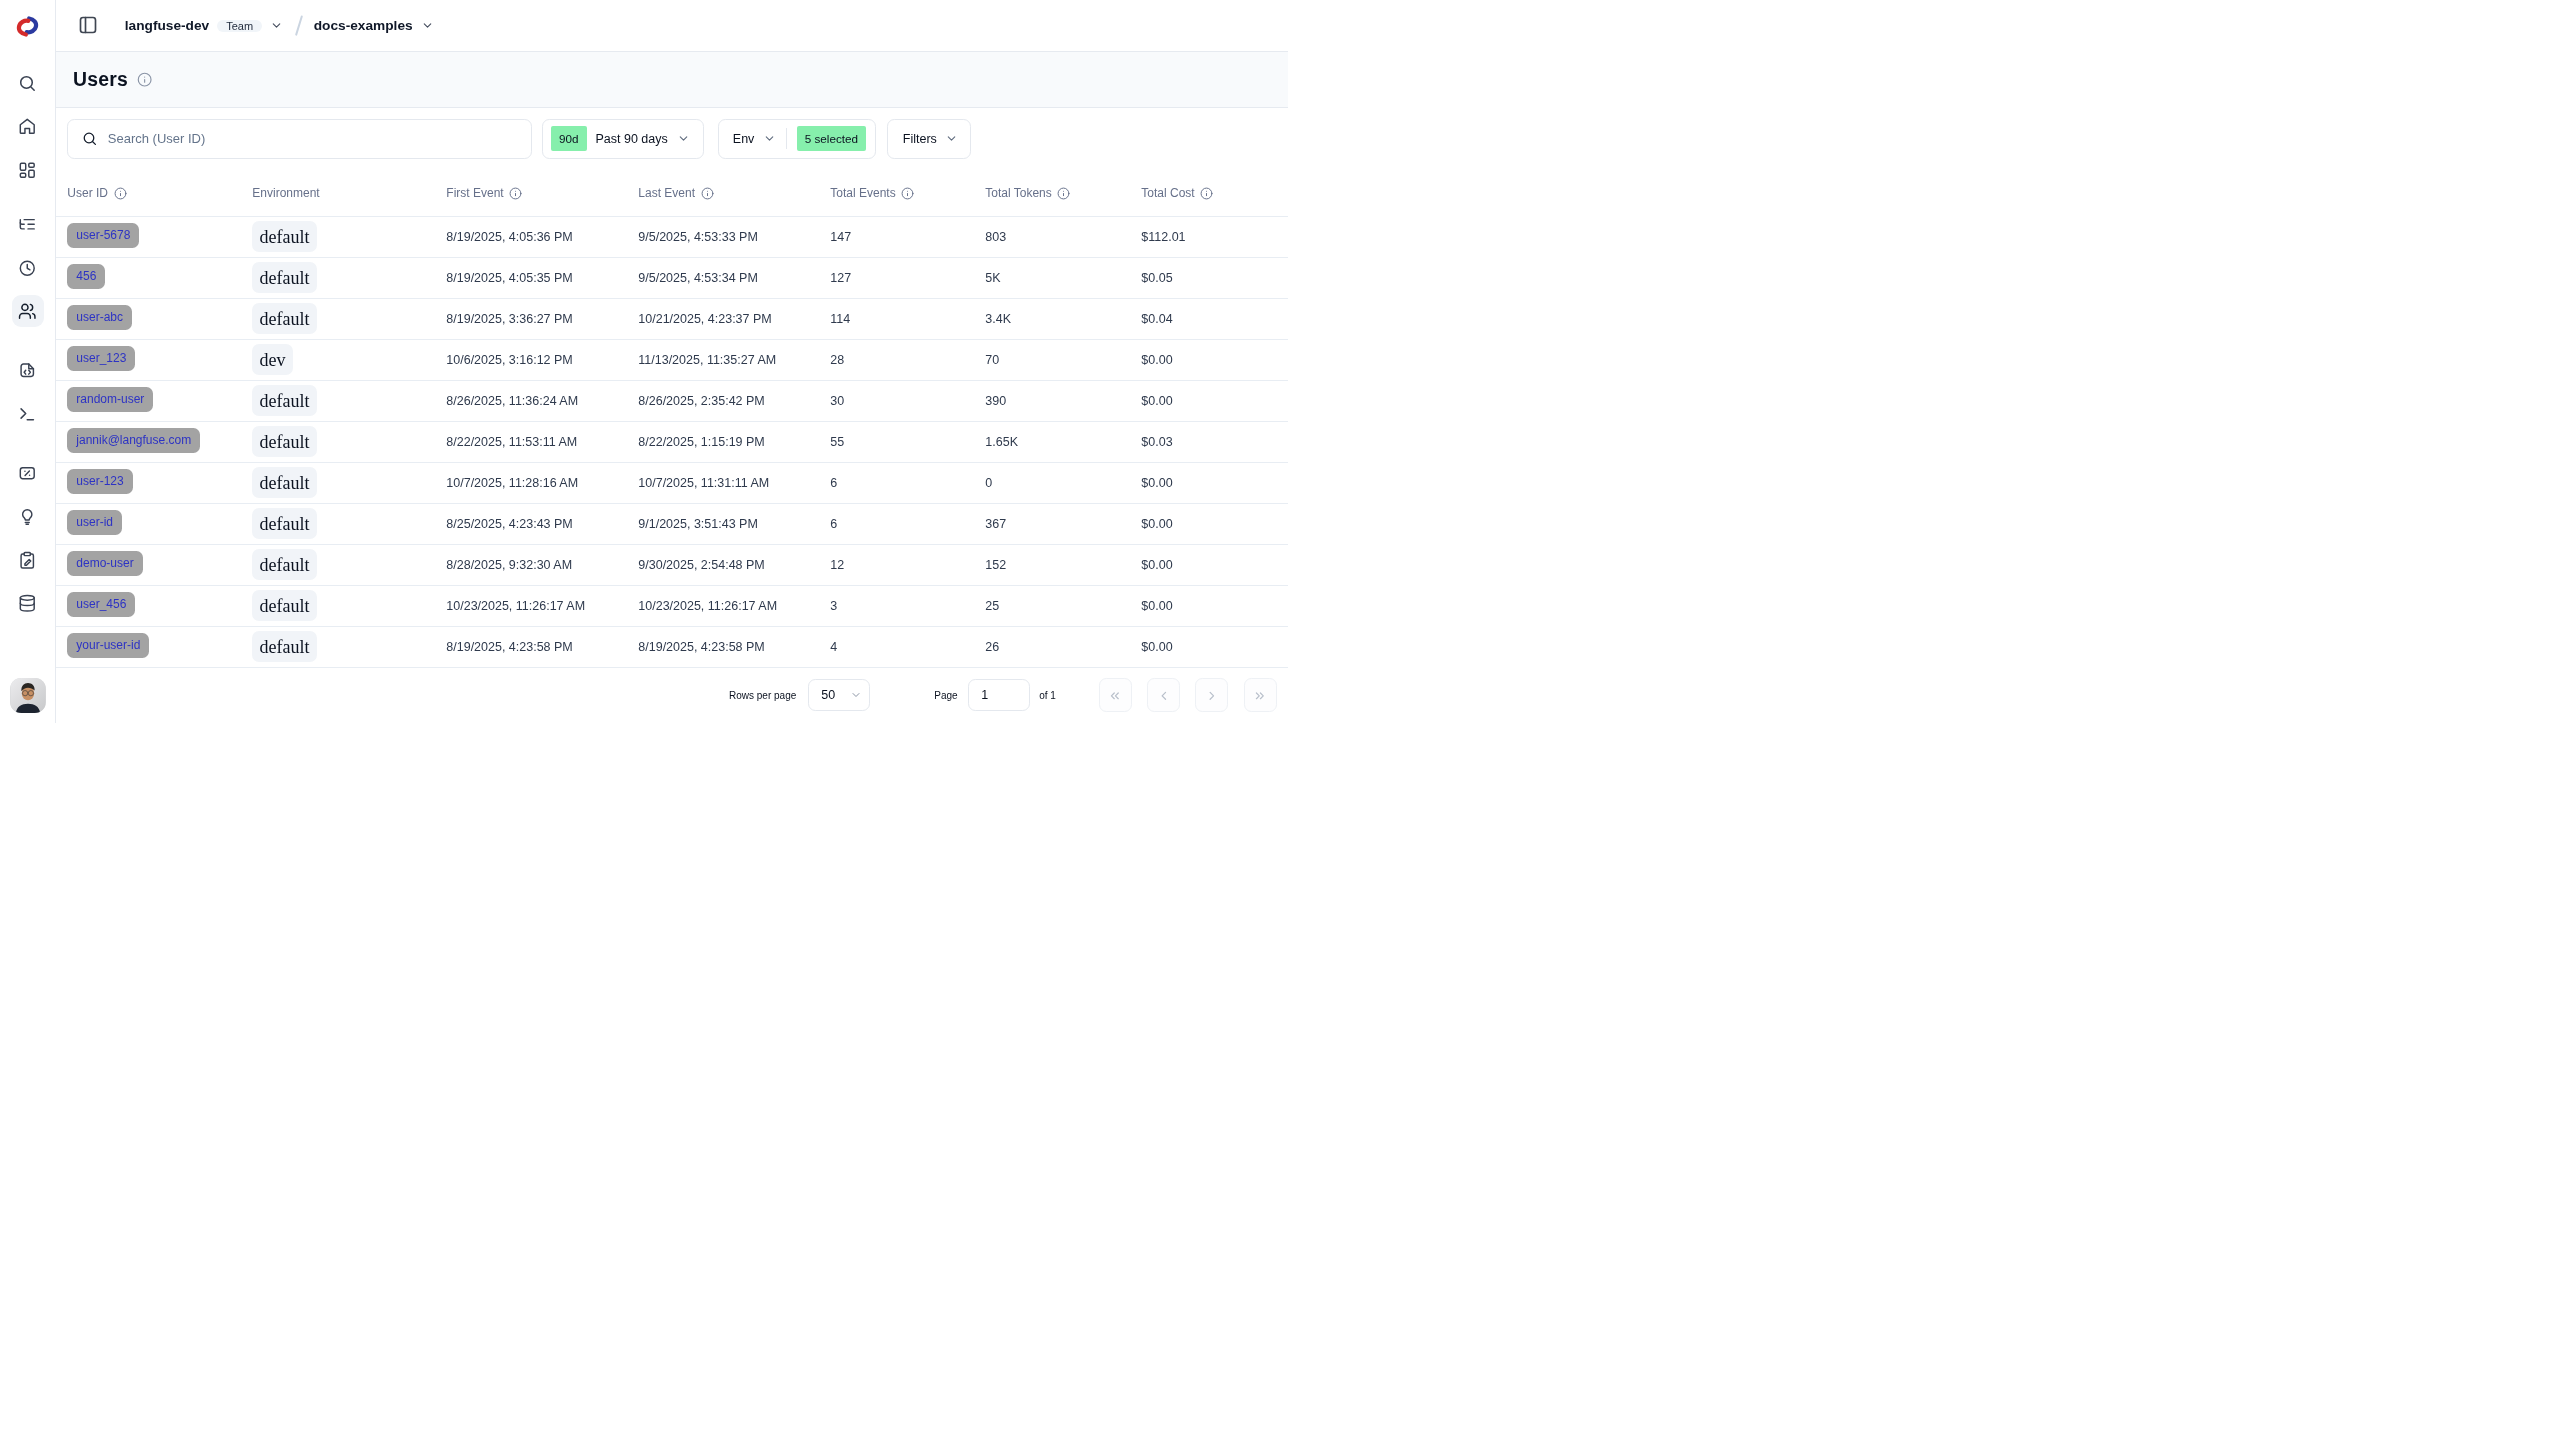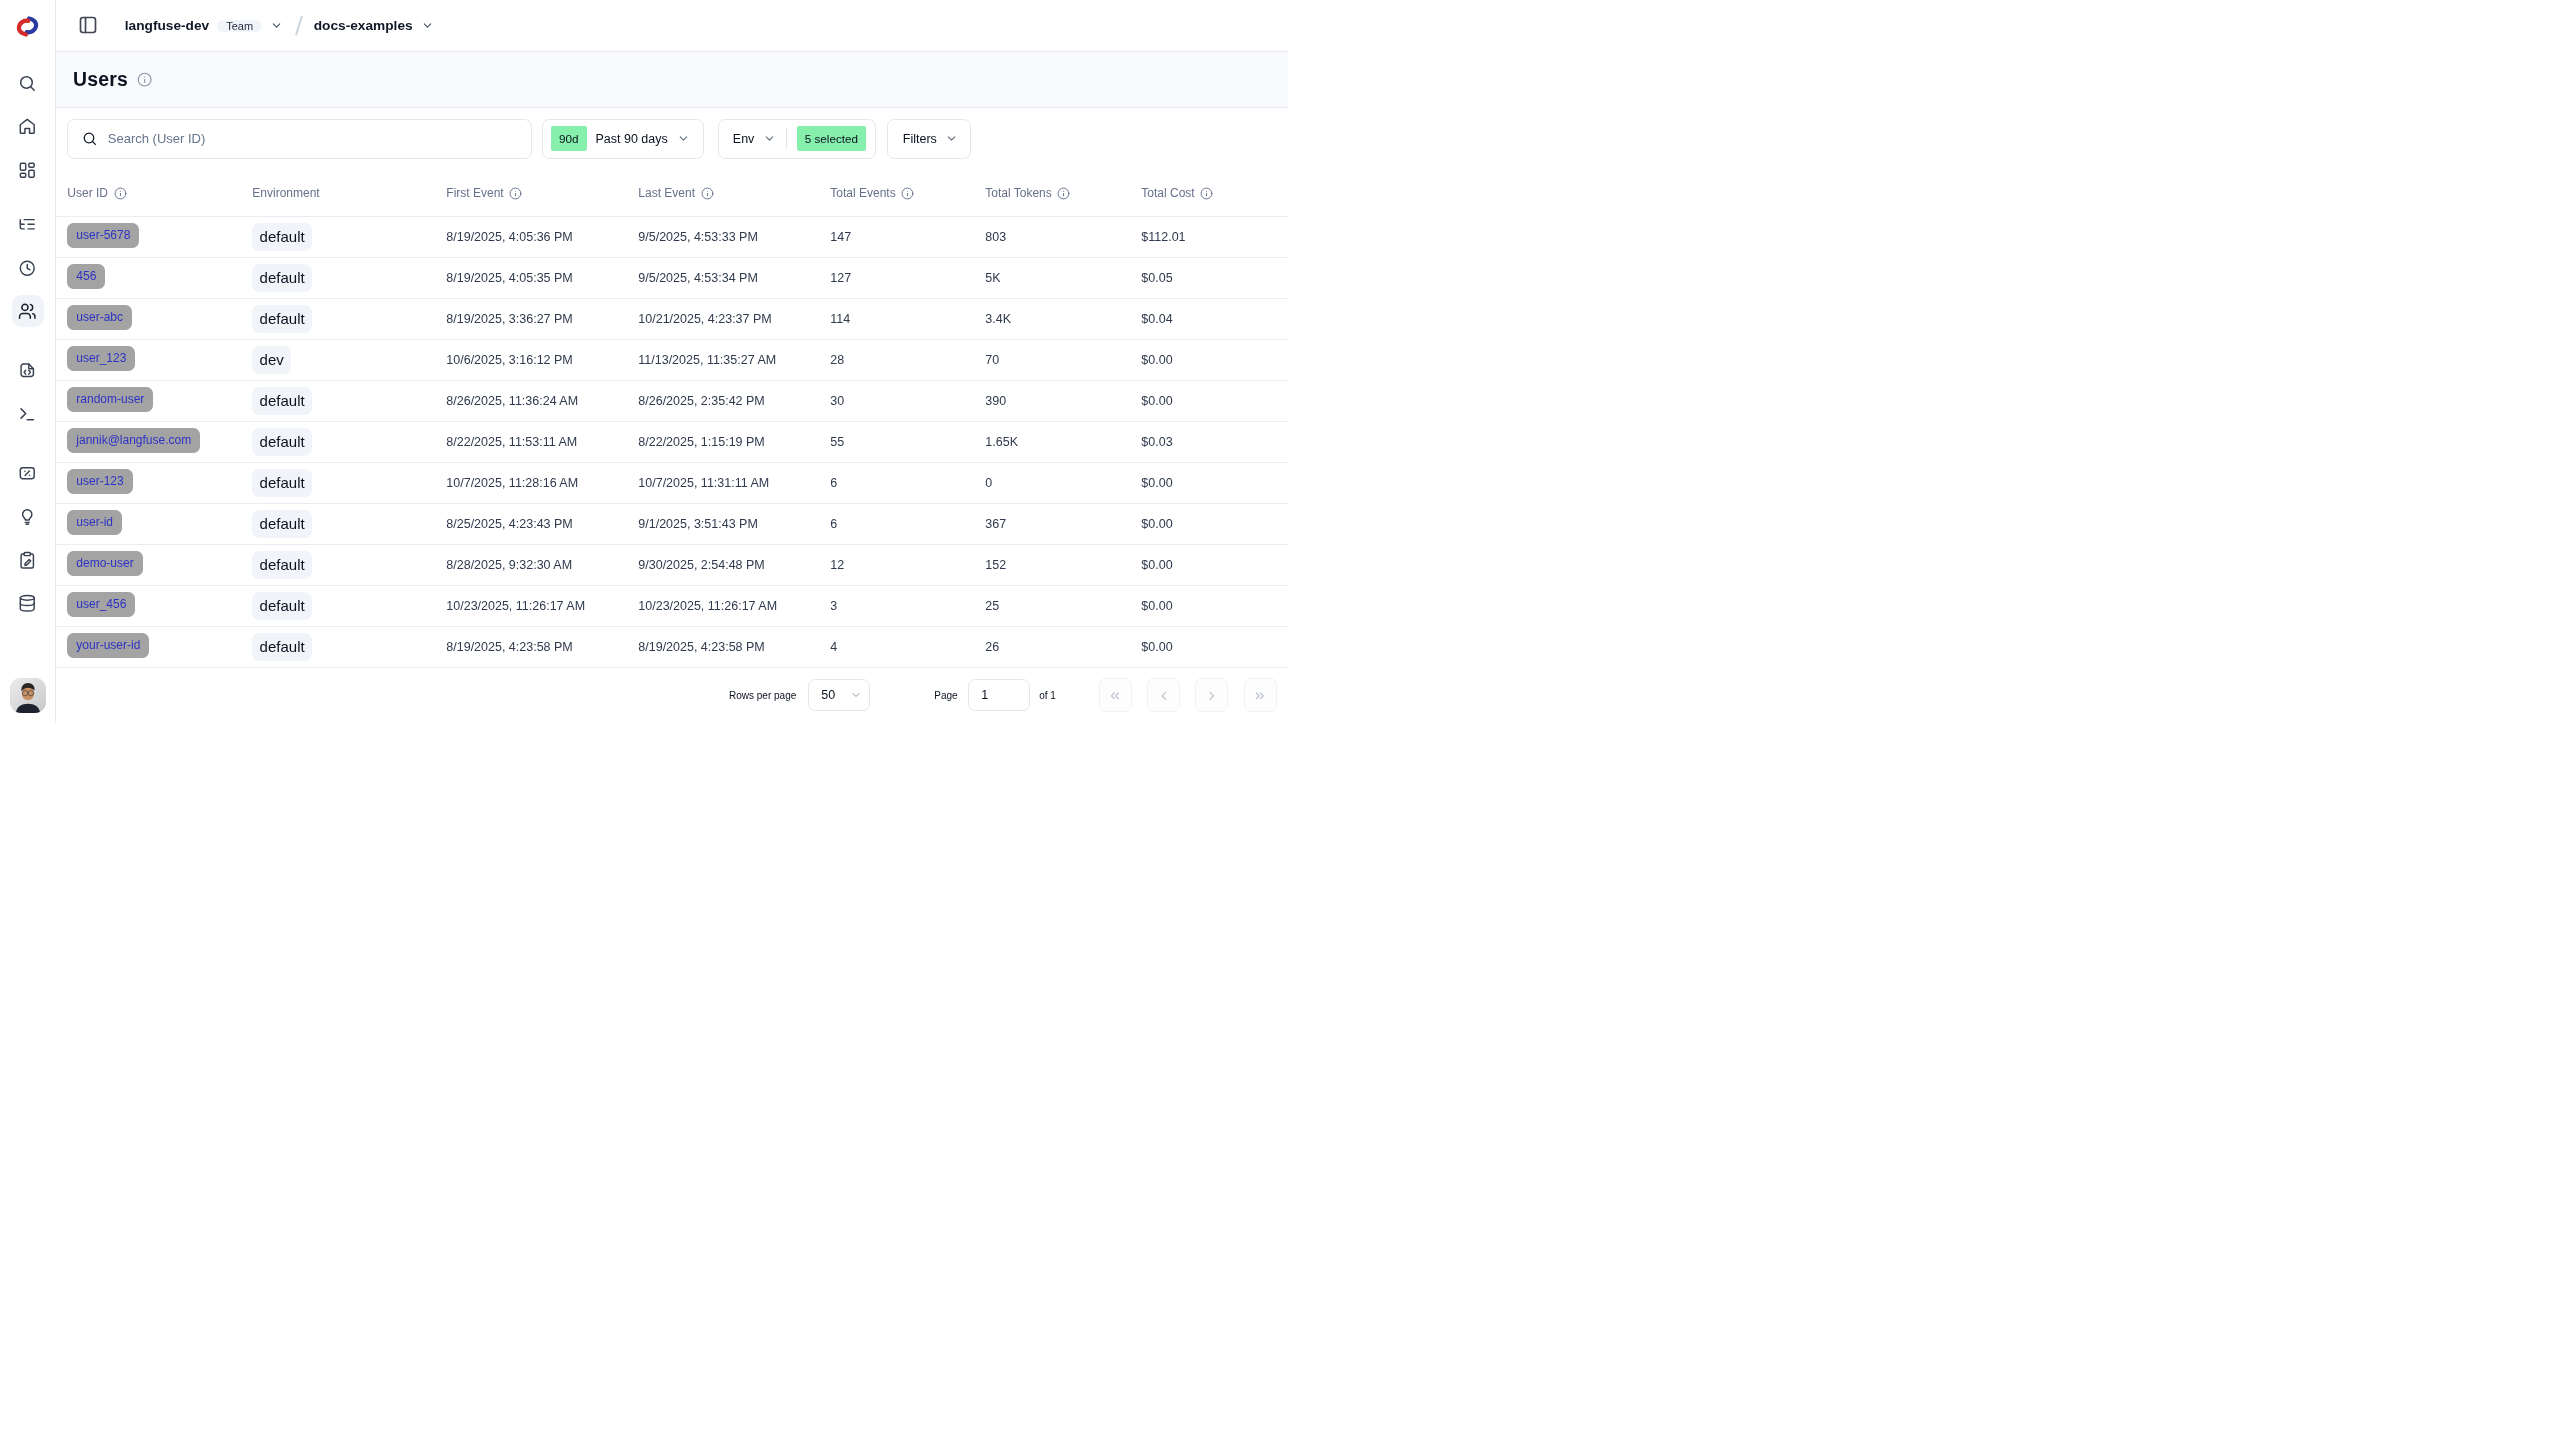--- a/index.html
+++ b/index.html
@@ -70,22 +70,22 @@
   
   .grid-cols { display:grid; grid-template-columns:185px 194px 192px 192px 155px 156px 1fr; padding-left:11.3px; }
   .thead { height:47px; align-items:center; border-bottom:0.8px solid #e8edf3; }
   .th { font-size:12px; font-weight:500; color:#66708a; display:flex; align-items:flex-end; gap:5.6px; cursor:pointer; }
   .th svg { width:13px; height:13px; color:#66708a; flex:none; }
   .trow { height:41px; align-items:center; border-bottom:0.8px solid #e8edf3; cursor:pointer; }
   .td { font-size:12.5px; color:#2f3a4d; padding-right:9.7px; white-space:nowrap; overflow:hidden; }
   .user-badge { background:#a3a3a3; color:#2d33c4; font-weight:400; font-size:12px; line-height:1;
                 padding:6.5px 9px; border-radius:6.5px; display:inline-block; max-width:173px;
                 overflow:hidden; text-overflow:ellipsis; white-space:nowrap; cursor:pointer; }
-  .env-badge { background:#f1f4f8; color:#0b1220; font-size:15px; line-height:1;
-               padding:6.5px 7.3px; border-radius:7px; display:inline-block; }
+  .env-badge { background:#f1f4f8; color:#0b1220; font-size:18px; line-height:1;
+               padding:6.5px 7.3px; border-radius:7px; display:inline-block;font-family:Liberation Serif, serif; }
 
   
   .pager { height:56px; display:flex; align-items:center; justify-content:flex-end; padding-right:11.3px; }
   .pager-label { font-size:10px; font-weight:500; color:#0b1220; }
   .rows-select { width:62px; height:32px; border:0.8px solid #e4e8ee; border-radius:7.3px; background:#fff;
                  display:flex; align-items:center; justify-content:space-between; padding:0 7.3px 0 12px;
                  font-size:12.5px; color:#0b1220; margin-left:12px; cursor:pointer; }
   .rows-select .chev { color:#8b95a5; display:flex; } .rows-select svg { width:12px; height:12px; }
   .lbl-page { margin-left:64px; }
   .page-input { width:62px; height:32px; border:0.8px solid #e4e8ee; border-radius:7.3px; margin-left:10.5px;

